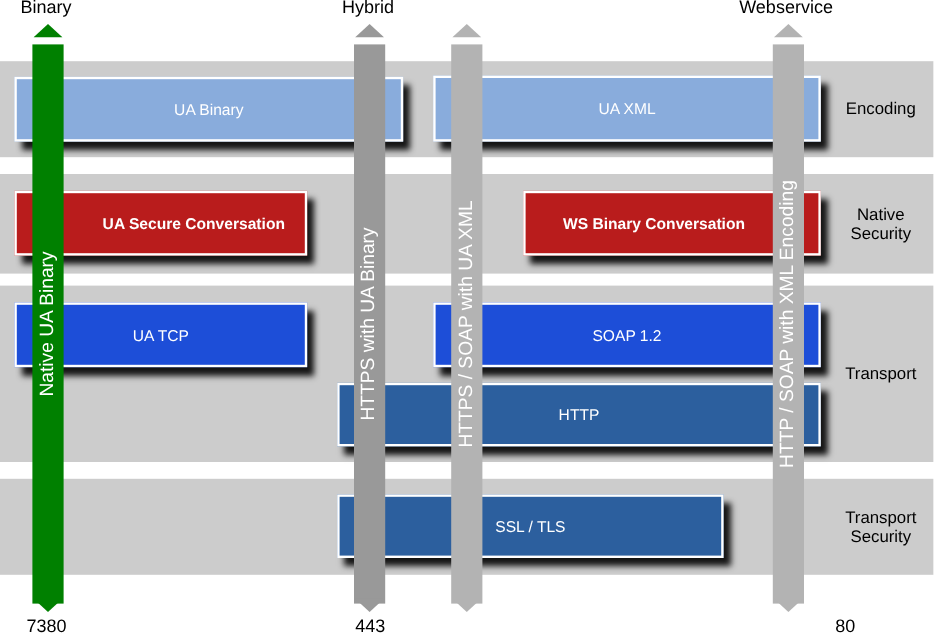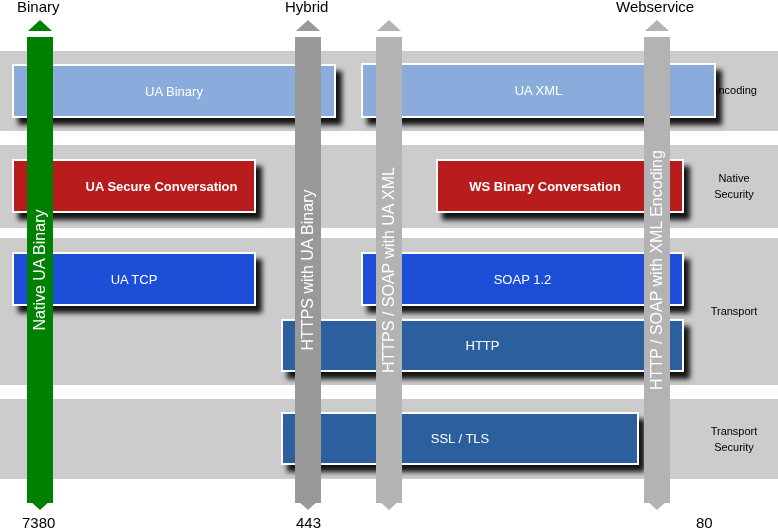--- a/index.html
+++ b/index.html
@@ -3,21 +3,21 @@
 <meta charset="utf-8">
 <style>
   html,body{margin:0;padding:0;background:#fff;}
   body{width:778px;height:530px;position:relative;overflow:hidden;font-family:"Liberation Sans",sans-serif;}
   .band{position:absolute;left:0;width:778px;background:#cccccc;}
   .box{position:absolute;box-sizing:border-box;border:2px solid #fff;color:#fff;font-size:13px;display:flex;align-items:center;justify-content:center;box-shadow:6px 7px 5px rgba(0,0,0,0.9);}
   .enc{background:#89acdc;}
   .msg{background:#b91c1c;font-weight:bold;}
   .tr{background:#1d4ed8;}
   .tr2{background:#2c5f9e;}
-  .label{position:absolute;color:#000;font-size:11px;text-align:center;line-height:16px;}
+  .label{position:absolute;color:#000;font-size:14px;text-align:center;line-height:16px;}
   .pillar{position:absolute;width:26px;}
   .pillar .ptext{position:absolute;left:50%;top:50%;transform:translate(-50%,-50%) rotate(-90deg);white-space:nowrap;color:#fff;font-size:16px;}
   .tri-up{position:absolute;width:0;height:0;border-left:12px solid transparent;border-right:12px solid transparent;}
   .tri-down{position:absolute;width:0;height:0;border-left:12px solid transparent;border-right:12px solid transparent;}
   .toplabel{position:absolute;font-size:15px;color:#000;}
 </style>
 </head>
 <body>
 
 <div class="toplabel" style="left:17px;top:-2px;">Binary</div>
@@ -36,42 +36,42 @@
 </div>
 <div class="label" style="left:690px;top:303px;width:88px;">Transport</div>
 <div class="label" style="left:690px;top:423px;width:88px;">
   <div>Transport</div>
   <div>Security</div>
 </div>
 
 <div class="box enc" style="left:12px;top:64px;width:324px;height:54px;">
     <span>UA Binary</span>
   </div>
-<div class="box enc" style="left:361px;top:63px;width:355px;height:55px;">
+<div class="box enc" style="left:361px;top:63px;width:323px;height:55px;">
     <span>UA XML</span>
   </div>
 
 <div class="box msg" style="left:12px;top:159px;width:244px;height:54px;padding-left:55px;">
     <span>UA Secure Conversation</span>
   </div>
 <div class="box msg" style="left:436px;top:159px;width:248px;height:54px;padding-right:30px;">
     <span>WS Binary Conversation</span>
   </div>
 
 <div class="box tr" style="left:12px;top:252px;width:244px;height:54px;">
     <span>UA TCP</span>
   </div>
 <div class="box tr" style="left:361px;top:252px;width:323px;height:54px;">
     <span>SOAP 1.2</span>
   </div>
 <div class="box tr2" style="left:281px;top:319px;width:403px;height:53px;">
     <span>HTTP</span>
   </div>
 
-<div class="box tr2" style="left:281px;top:412px;width:358px;height:53px;">
+<div class="box tr2" style="left:281px;top:412px;width:322px;height:53px;">
     <span>SSL / TLS</span>
   </div>
 
 <div class="tri-up" style="left:28px;top:20px;border-bottom:11px solid #008000;"></div>
 <div class="pillar" style="left:27px;top:37px;height:466px;background:#008000;">
     <span class="ptext">Native UA Binary</span>
   </div>
 <div class="tri-down" style="left:28px;top:499px;border-top:11px solid #008000;"></div>
 
 <div class="tri-up" style="left:296px;top:20px;border-bottom:11px solid #999;"></div>

